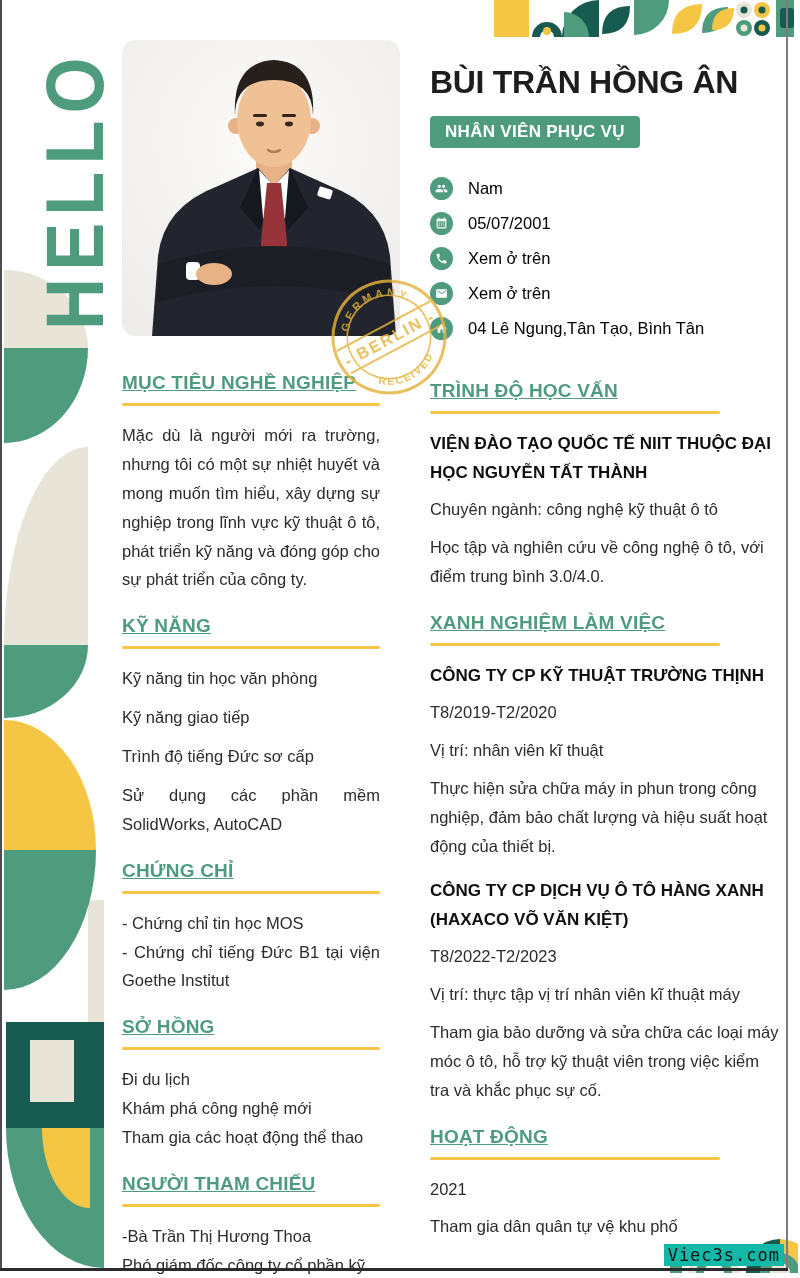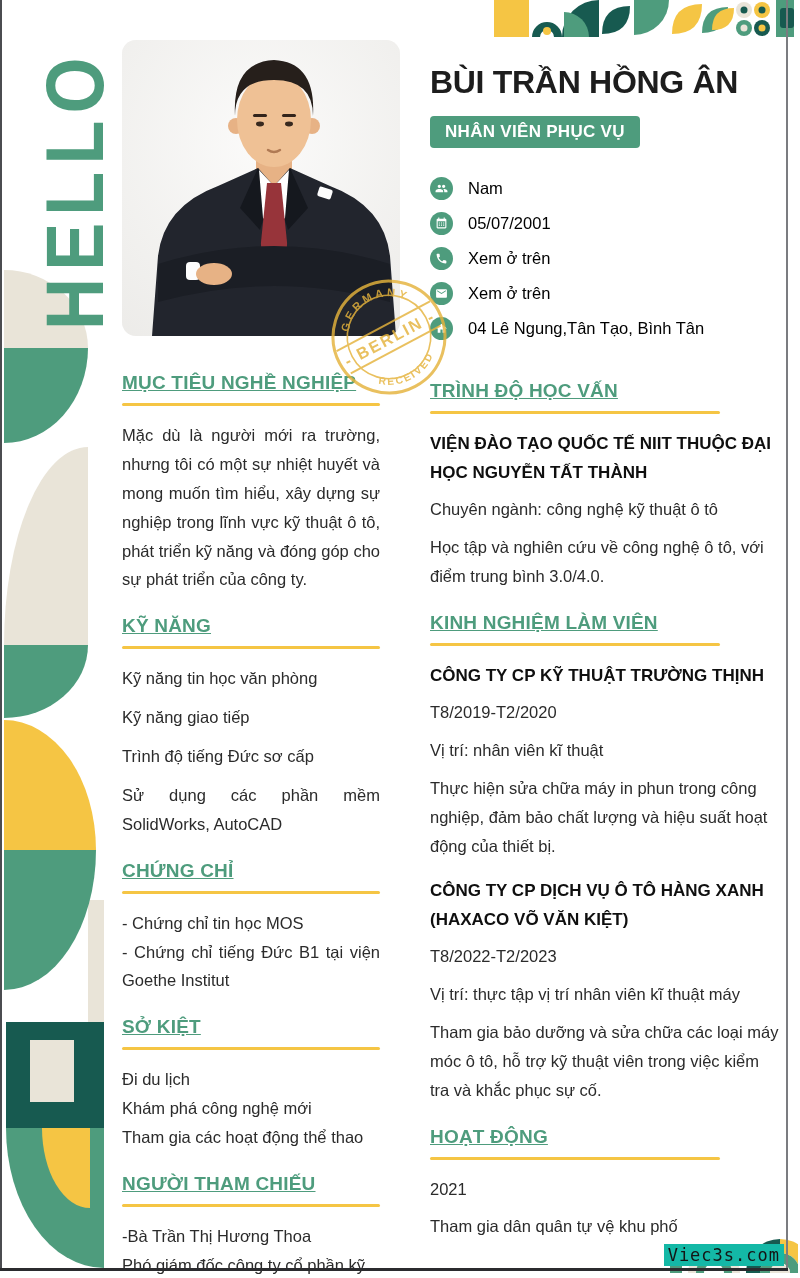--- a/index.html
+++ b/index.html
@@ -224,21 +224,21 @@
       <div class="body-t item just">Trình độ tiếng Đức sơ cấp</div>
       <div class="body-t item just">Sử dụng các phần mềm SolidWorks, AutoCAD</div>
     </div>
     <div class="sec">
       <div class="sec-title">CHỨNG CHỈ</div>
       <div class="rule rule-l"></div>
       <div class="body-t just">- Chứng chỉ tin học MOS</div>
       <div class="body-t just">- Chứng chỉ tiếng Đức B1 tại viện Goethe Institut</div>
     </div>
     <div class="sec">
-      <div class="sec-title">SỞ KIỆT</div>
+      <div class="sec-title">SỞ HỒNG</div>
       <div class="rule rule-l"></div>
       <div class="body-t">Đi du lịch</div>
       <div class="body-t">Khám phá công nghệ mới</div>
       <div class="body-t">Tham gia các hoạt động thể thao</div>
     </div>
     <div class="sec">
       <div class="sec-title">NGƯỜI THAM CHIẾU</div>
       <div class="rule rule-l"></div>
       <div class="body-t">-Bà Trần Thị Hương Thoa</div>
       <div class="body-t">Phó giám đốc công ty cổ phần kỹ thuật Trường Thịnh</div>
@@ -247,21 +247,21 @@
 
   <div class="col-right">
     <div class="sec">
       <div class="sec-title">TRÌNH ĐỘ HỌC VẤN</div>
       <div class="rule rule-r"></div>
       <div class="bold-t">VIỆN ĐÀO TẠO QUỐC TẾ NIIT THUỘC ĐẠI HỌC NGUYỄN TẤT THÀNH</div>
       <div class="body-t r-line">Chuyên ngành: công nghệ kỹ thuật ô tô</div>
       <div class="body-t r-par">Học tập và nghiên cứu về công nghệ ô tô, với điểm trung bình 3.0/4.0.</div>
     </div>
     <div class="sec">
-      <div class="sec-title">KINH NGHIỆM LÀM VIÊN</div>
+      <div class="sec-title">XANH NGHIỆM LÀM VIỆC</div>
       <div class="rule rule-r"></div>
       <div>
         <div class="bold-t">CÔNG TY CP KỸ THUẬT TRƯỜNG THỊNH</div>
         <div class="body-t r-line">T8/2019-T2/2020</div>
         <div class="body-t r-line">Vị trí: nhân viên kĩ thuật</div>
         <div class="body-t r-par">Thực hiện sửa chữa máy in phun trong công nghiệp, đảm bảo chất lượng và hiệu suất hoạt động của thiết bị.</div>
       </div>
       <div>
         <div class="bold-t">CÔNG TY CP DỊCH VỤ Ô TÔ HÀNG XANH (HAXACO VÕ VĂN KIỆT)</div>
         <div class="body-t r-line">T8/2022-T2/2023</div>

